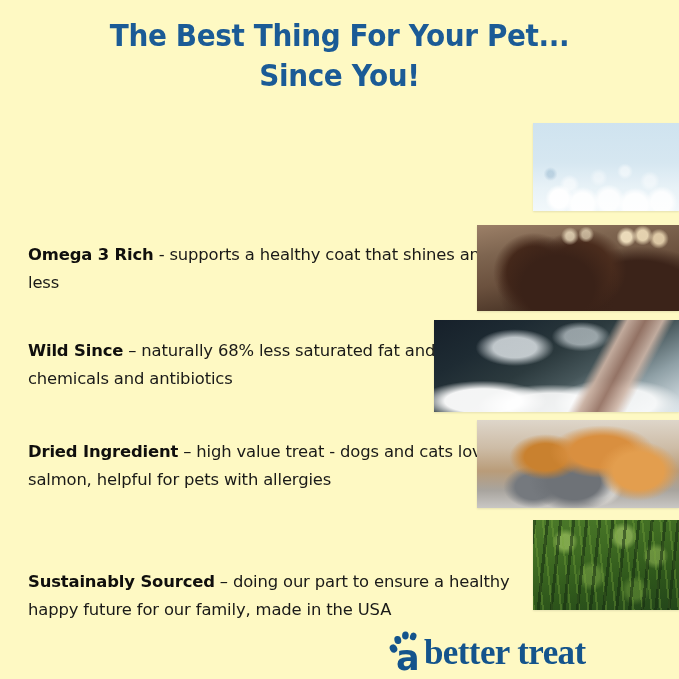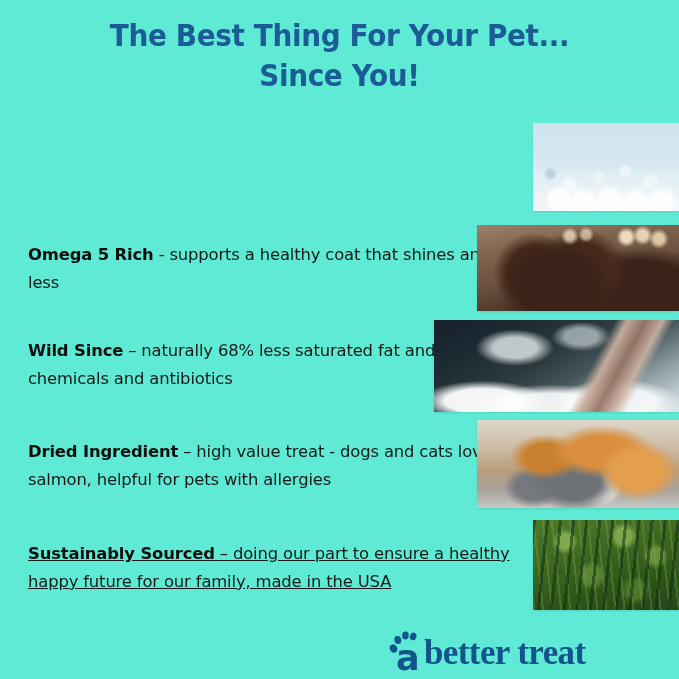--- a/index.html
+++ b/index.html
@@ -10,21 +10,21 @@
     width: 679px;
     height: 679px;
     background: #FDFBE3;
     font-family: "Liberation Sans", sans-serif;
     overflow: hidden;
   }
   .page {
     position: relative;
     width: 679px;
     height: 679px;
-    background: #5eead4;
+    background: #fef9c3;
     overflow: hidden;
   }
 
   
   .headline {
     position: absolute;
     top: 16px;
     left: 0;
     width: 679px;
     text-align: center;
@@ -53,21 +53,21 @@
   .feature .term {
     font-weight: bold;
     color: #100F0D;
   }
   .feature .rest { font-weight: normal; }
 
   .f1 { top: 139px; }
   .f2 { top: 241px; }
   .f3 { top: 337px; }
   .f4 { top: 438px; }
-  .f5 { top: 540px; text-decoration: underline; }
+  .f5 { top: 568px; }
 
   
   .photo {
     position: absolute;
     overflow: hidden;
     box-shadow: 0 1px 2px rgba(0,0,0,0.10);
   }
 
   
   .photo-ice {
@@ -178,21 +178,21 @@
 
 <div class="page">
 
   <div class="headline">
     <span>The Best Thing For Your Pet...</span>
     <span class="line2">Since You!</span>
   </div>
 
 
   <div class="feature f2">
-    <span class="term">Omega 5 Rich</span><span class="rest"> - supports a healthy coat that shines and sheds less</span>
+    <span class="term">Omega 3 Rich</span><span class="rest"> - supports a healthy coat that shines and sheds less</span>
   </div>
 
   <div class="feature f3">
     <span class="term">Wild Since</span><span class="rest"> – naturally 68% less saturated fat and avoid chemicals and antibiotics</span>
   </div>
 
   <div class="feature f4">
     <span class="term">Dried Ingredient</span><span class="rest"> – high value treat - dogs and cats love salmon, helpful for pets with allergies</span>
   </div>
 

